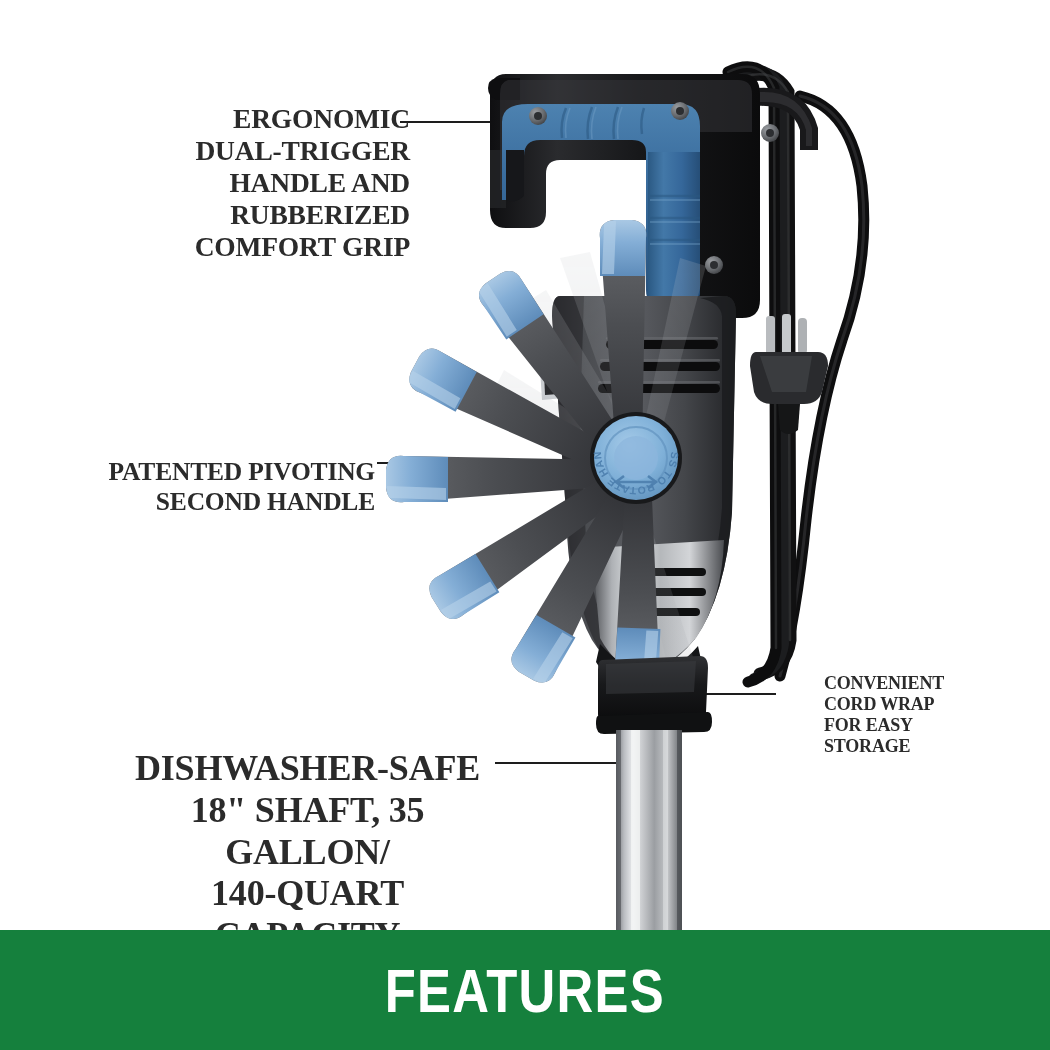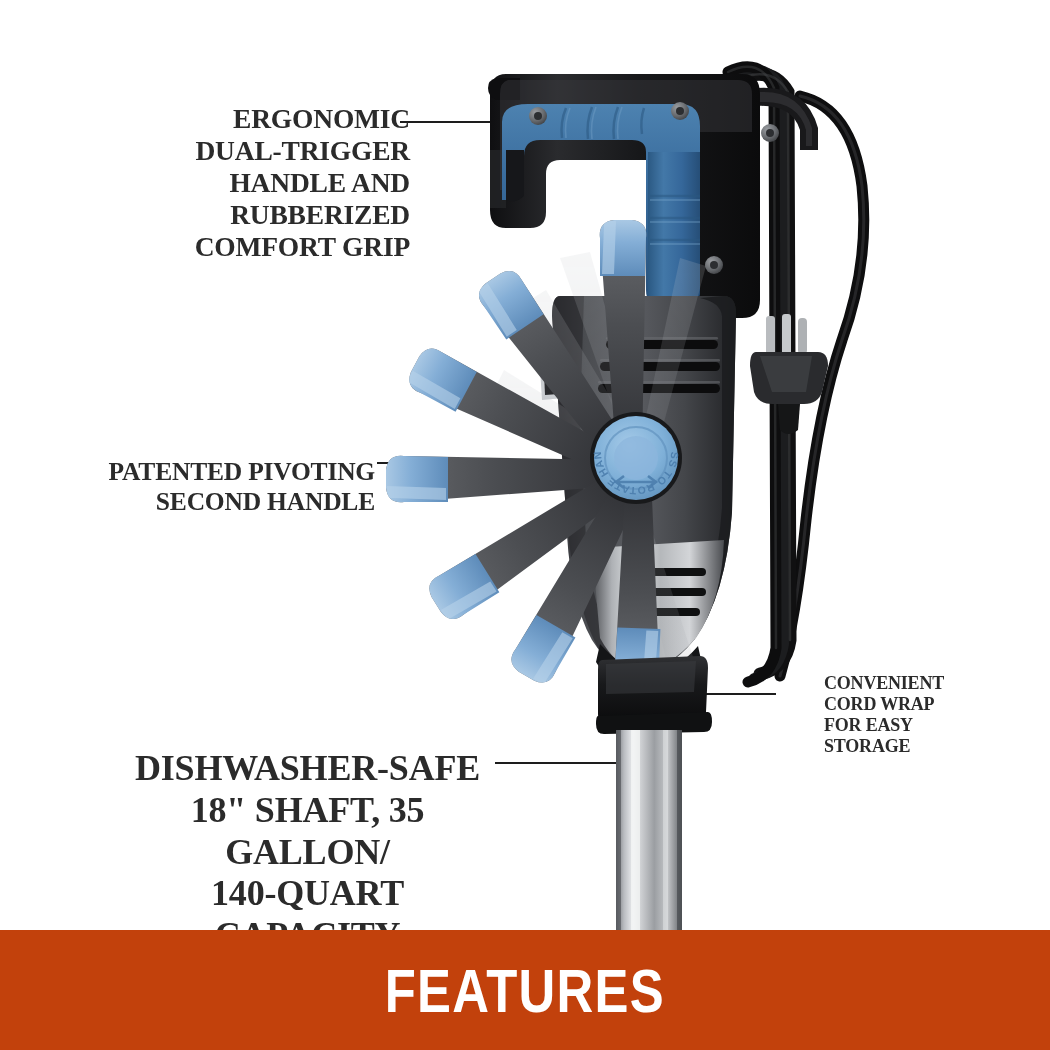--- a/index.html
+++ b/index.html
@@ -65,21 +65,21 @@
   .leader-1 { left: 400px; top: 121px; width: 98px; }
   .leader-2 { left: 377px; top: 462px; width: 35px; }
   .leader-3 { left: 495px; top: 762px; width: 123px; }
   .leader-4 { left: 703px; top: 693px; width: 73px; }
 
   
   #footer {
     position: absolute;
     left: 0; top: 930px;
     width: 1050px; height: 120px;
-    background: #c2410c;
+    background: #15803d;
     display: flex;
     align-items: center;
     justify-content: center;
     z-index: 40;
   }
   #footer-title {
     color: #ffffff;
     font-family: "Liberation Sans Narrow", "Liberation Sans", sans-serif;
     font-weight: 700;
     font-size: 62px;

